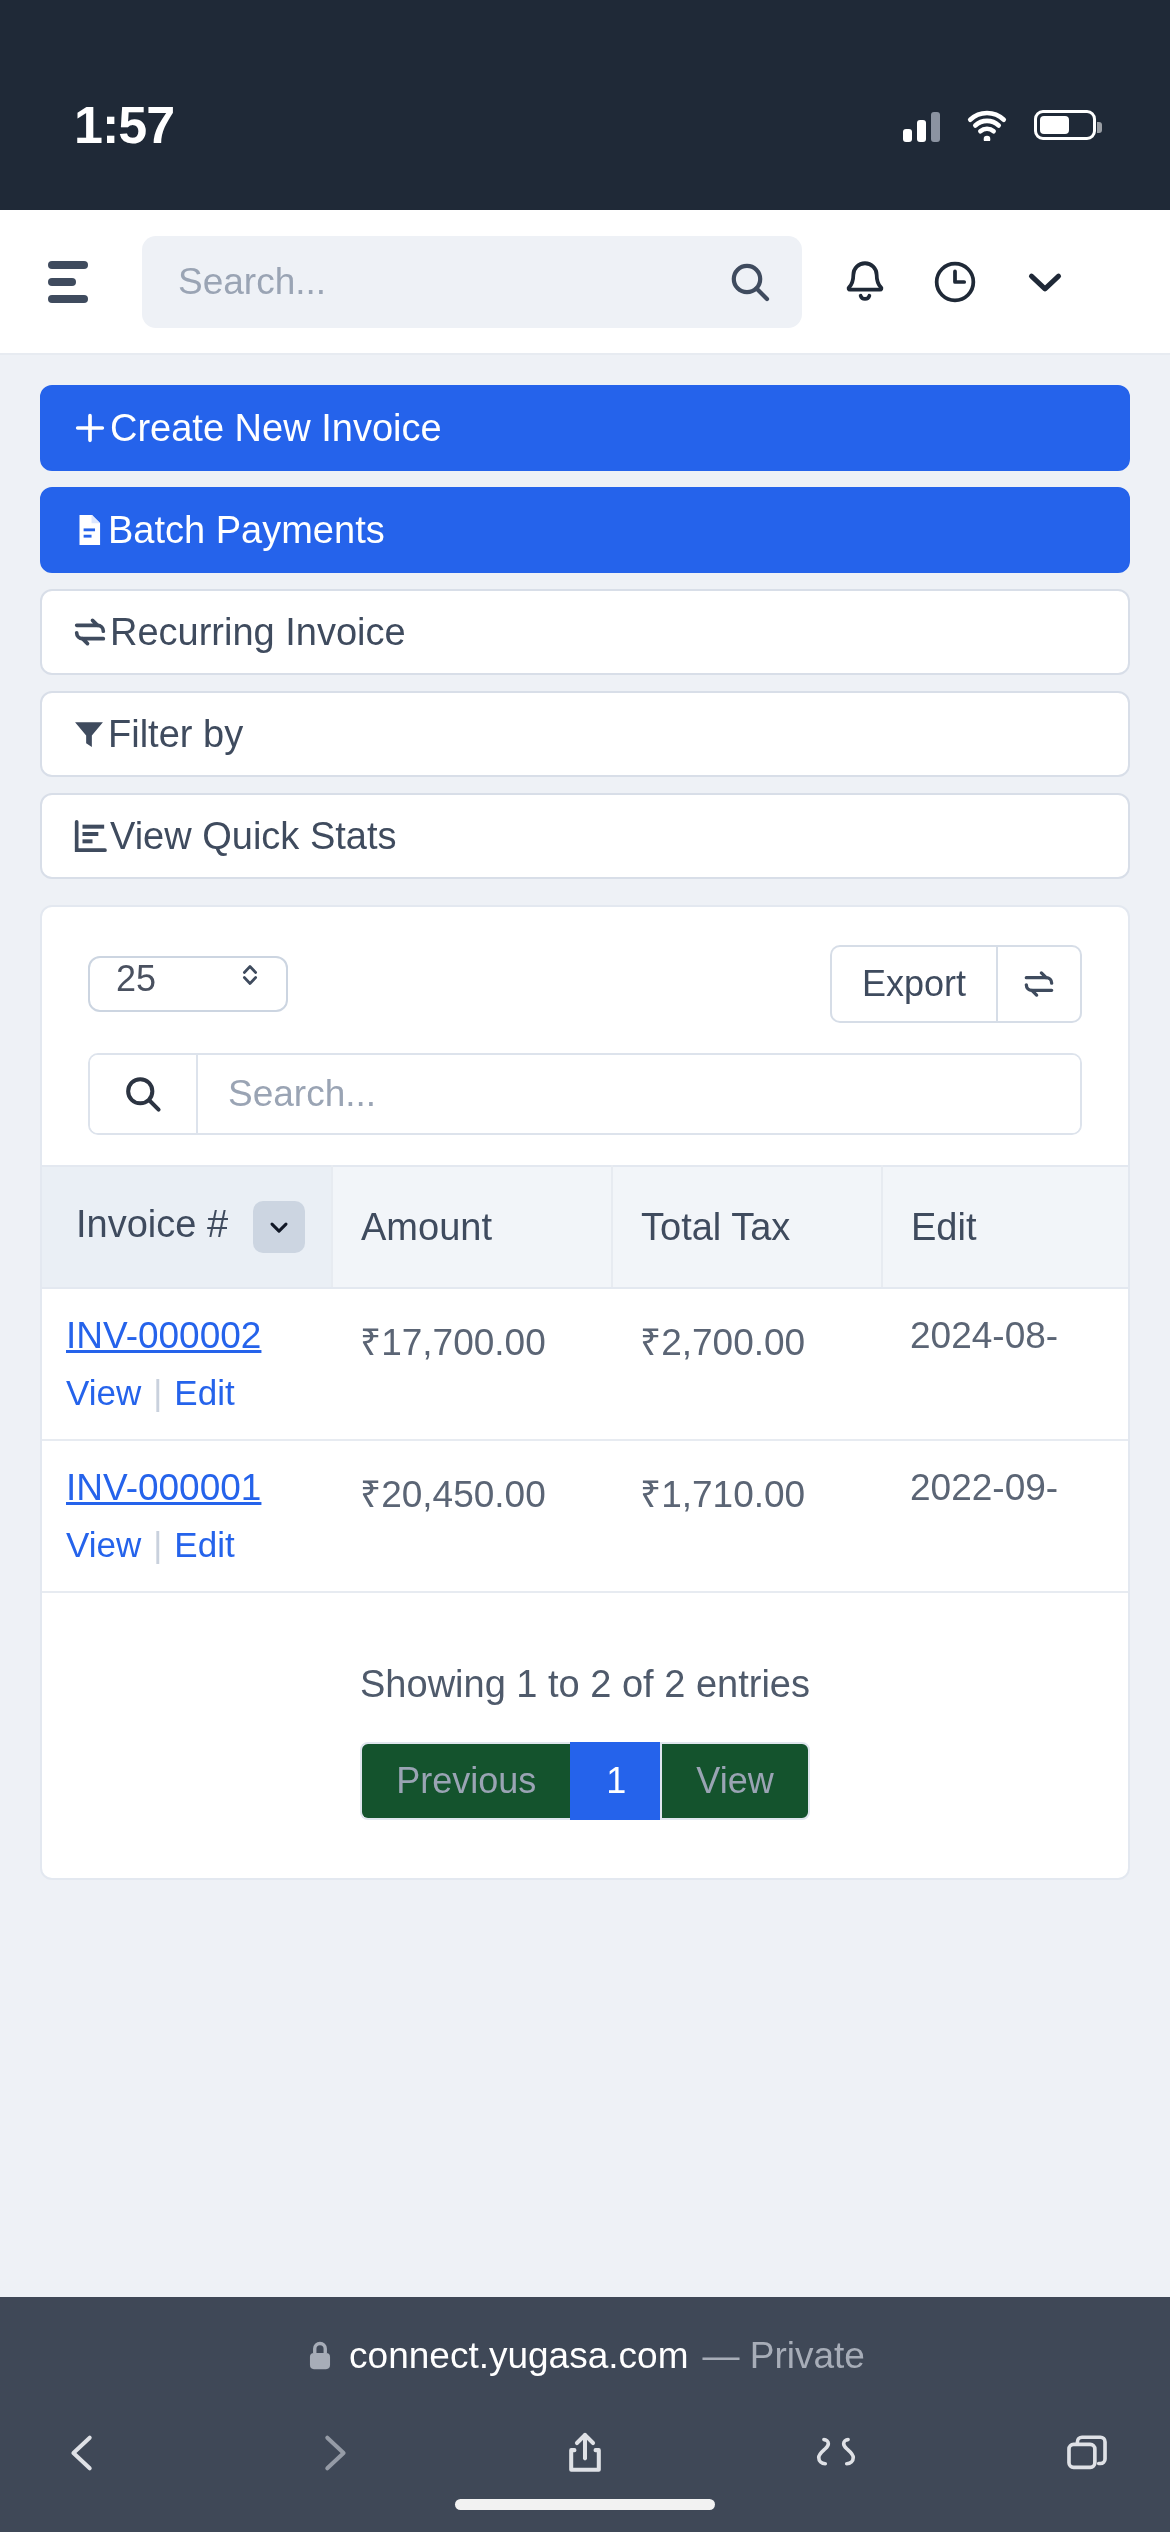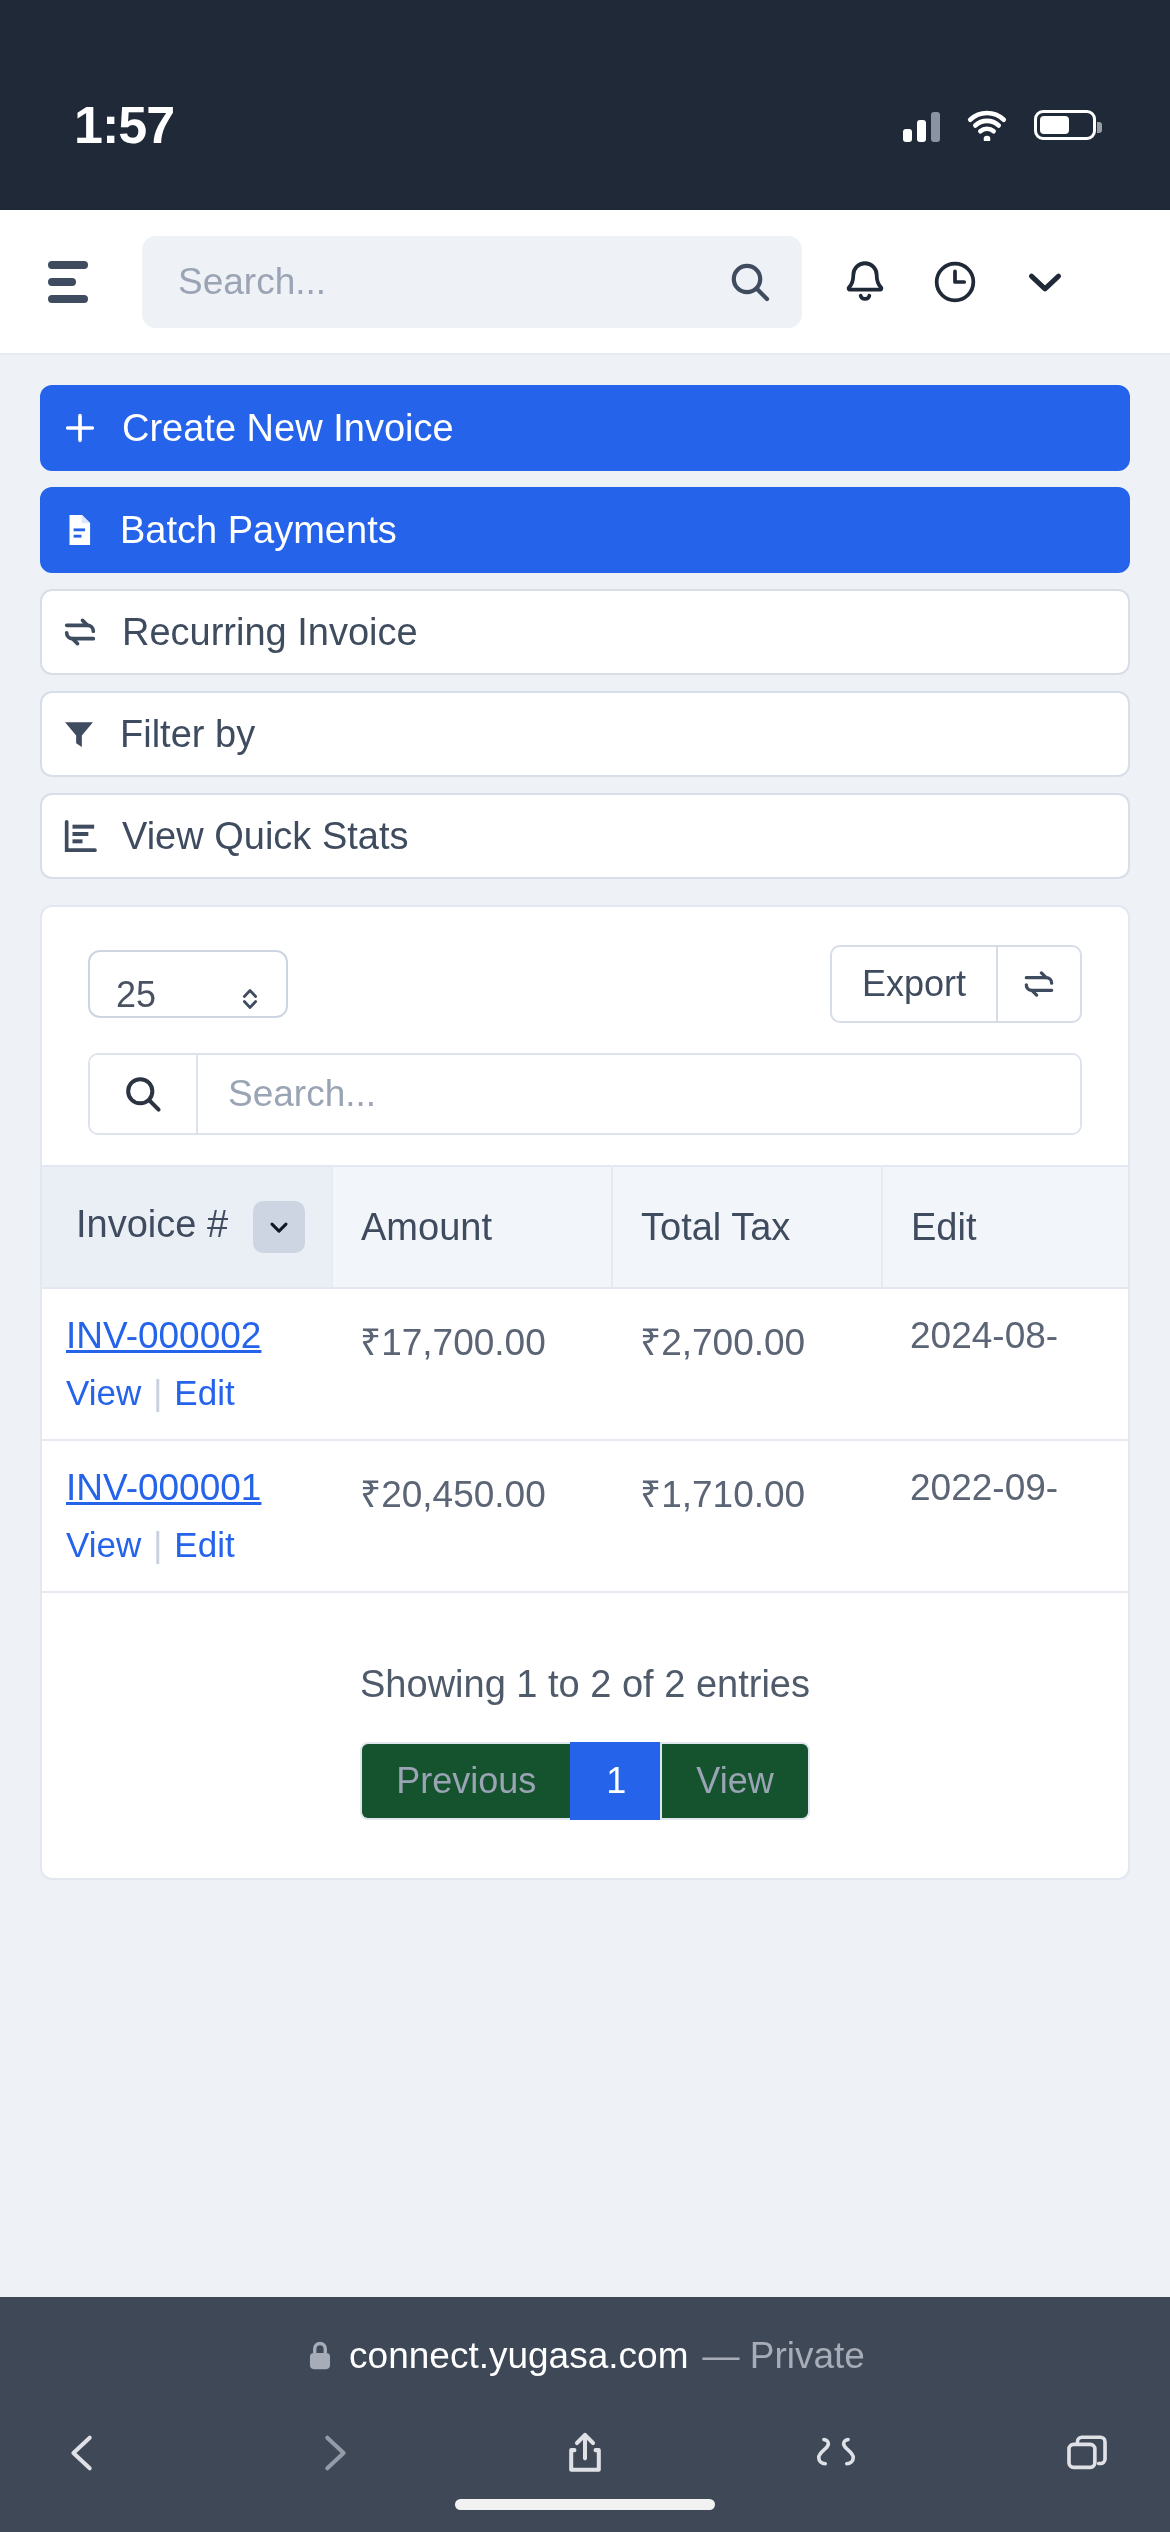--- a/index.html
+++ b/index.html
@@ -54,40 +54,40 @@
   .searchbox input::placeholder { color: #9aa4b4; }
 
   .nav-icons { display: flex; align-items: center; gap: 40px; margin-left: 38px; flex: none; }
   .nav-icons svg { display: block; }
 
   
   .content { padding: 30px 40px 0 40px; }
 
   .btn {
     width: 100%; height: 86px; border-radius: 12px;
-    display: flex; align-items: center; gap: 22px;
-    padding: 0 18px; font-size: 38px; margin-bottom: 16px;
+    display: flex; align-items: center; 
+    padding: 0 28px; font-size: 38px; margin-bottom: 16px;
     border: 2px solid transparent; background: #ffffff; cursor: pointer;
     font-family: inherit;
   }
   .btn-primary { background: #2563eb; color: #ffffff; border-color: #2563eb; }
   .btn-outline { background: #ffffff; color: #3f4b5e; border-color: #d8dee8; }
   .btn svg { flex: none; }
 
   
   .card {
     background: #ffffff; border: 2px solid #e3e8f0; border-radius: 12px;
     margin-top: 26px; overflow: hidden;
   }
   .card-tools { padding: 38px 46px 30px 46px; }
   .tools-row { display: flex; align-items: center; justify-content: space-between; }
 
   .len-select {
-    width: 200px; height: 68px; border: 2px solid #ccd5e1; border-radius: 12px;
-    display: flex; align-items: flex-end; justify-content: space-between;
+    width: 200px; height: 56px; border: 2px solid #ccd5e1; border-radius: 12px;
+    display: flex; align-items: flex-start; justify-content: space-between;
     padding: 0 19px 0 26px; font-size: 36px; color: #4a5160; background: #fff;
   }
   .btn-group { display: flex; }
   .btn-export {
     height: 78px; border: 2px solid #d6dde7; border-right: none; border-radius: 10px 0 0 10px;
     background: #fff; color: #3f4b5e; font-size: 36px; padding: 0 30px;
     display: flex; align-items: center; font-family: inherit;
   }
   .btn-refresh {
     height: 78px; width: 86px; border: 2px solid #d6dde7; border-radius: 0 10px 10px 0;

